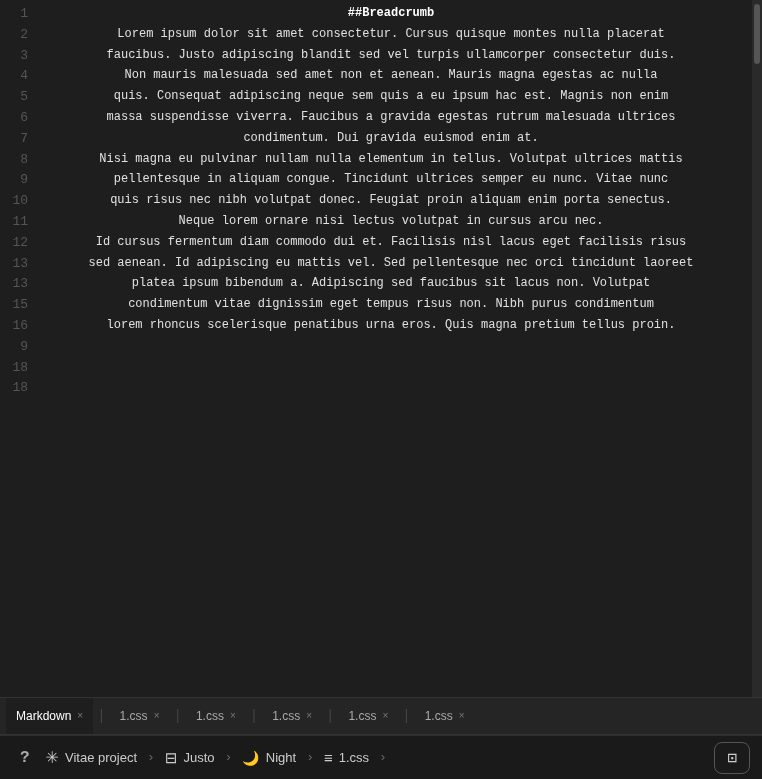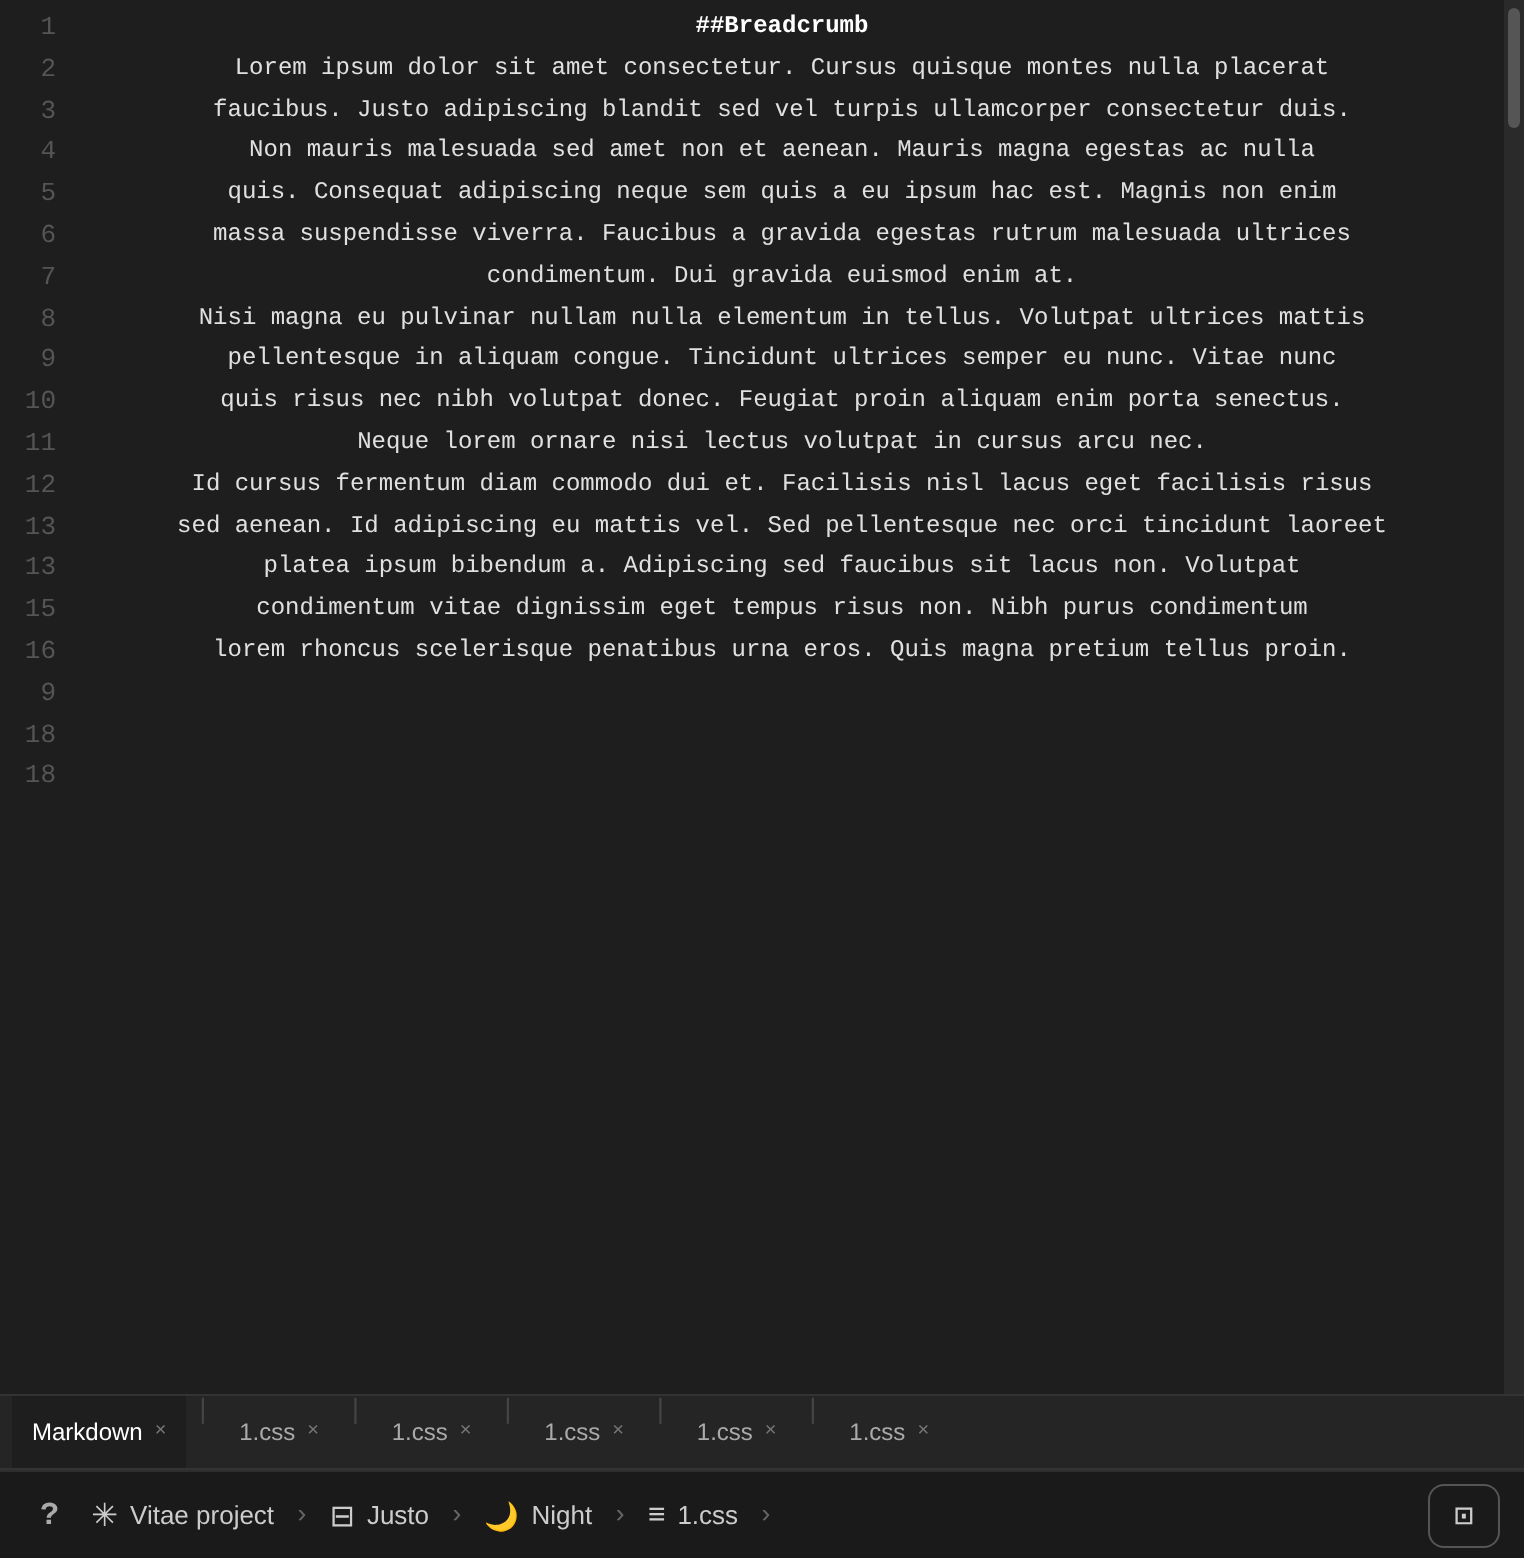--- a/index.html
+++ b/index.html
@@ -82,20 +82,21 @@
       background: #555;
       border-radius: 3px;
       margin: 4px auto;
     }
 
     
     .tabs-bar {
       height: 38px;
       background: #252525;
       display: flex;
+      align-items: center;
       padding: 0 6px;
       border-top: 1px solid #333;
       border-bottom: 1px solid #333;
       gap: 0;
       overflow: hidden;
     }
 
     .tab {
       display: flex;
       align-items: center;

